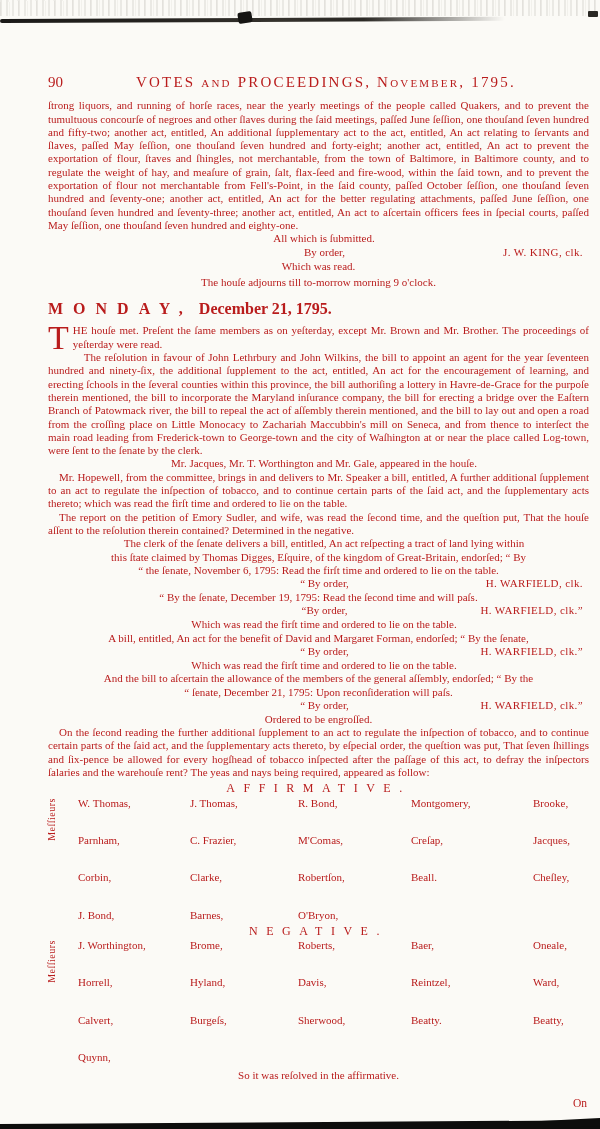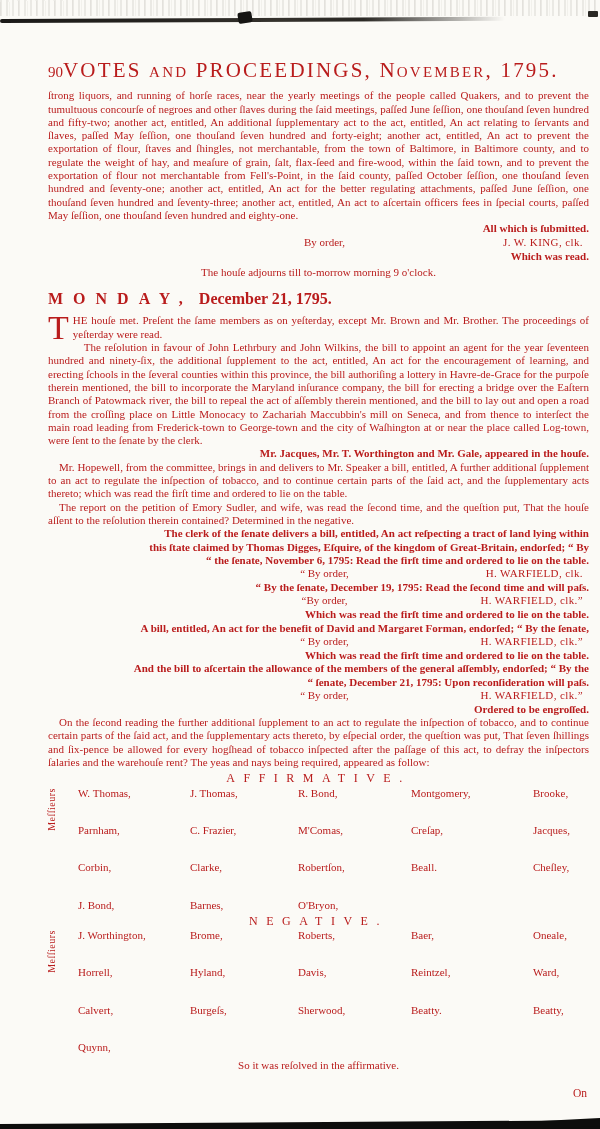--- a/index.html
+++ b/index.html
@@ -20,27 +20,27 @@
     transform:rotate(-0.25deg);transform-origin:left center;}
   .blob-top{position:absolute;top:12px;left:238px;width:14px;height:11px;background:#161513;border-radius:2px;transform:rotate(-9deg);}
   .blob-right{position:absolute;top:11px;right:2px;width:10px;height:6px;background:#2a2824;border-radius:1px;}
   .dash-mid{position:absolute;top:19px;left:300px;width:60px;height:2px;background:rgba(40,38,34,.5);}
   .band-bottom{position:absolute;bottom:-4px;left:-2px;width:606px;height:9px;background:#0d0d0c;
     transform:rotate(-0.35deg);transform-origin:left bottom;}
   .wedge-bottom{position:absolute;bottom:1px;right:0;width:78px;height:8px;background:#0d0d0c;transform:skewY(-3deg);}
 
   .content{position:absolute;top:0;left:48px;width:541px;padding-top:64px;font-size:11px;line-height:13.3px;}
   p{margin:0;text-align:justify;}
-  .noj{text-align:right;font-weight:bold;}
+  .noj{text-align:center;}
   .ctr{text-align:center;}
   .ind{text-indent:11px;}
 
   .header-row{display:flex;align-items:baseline;margin-bottom:10px;}
   .pagenum{font-size:15px;}
-  .running-title{flex:1;font-size:21px;letter-spacing:2.2px;font-variant:small-caps;}
+  .running-title{flex:1;text-align:center;font-size:15px;letter-spacing:2.2px;font-variant:small-caps;margin-top:12px;}
 
   .sig{position:relative;height:14px;}
   .sig .c{position:absolute;left:12px;right:0;text-align:center;}
   .sig .r{position:absolute;right:6px;top:0;letter-spacing:.4px;}
 
   .day-heading{margin:13px 0 9px 0;text-align:left;font-size:16px;font-weight:bold;}
   .day-heading .ls{letter-spacing:10px;}
   .day-heading .dt{margin-left:2px;}
 
   .dropcap{float:left;font-size:34px;line-height:26px;padding:1px 4px 0 0;}

